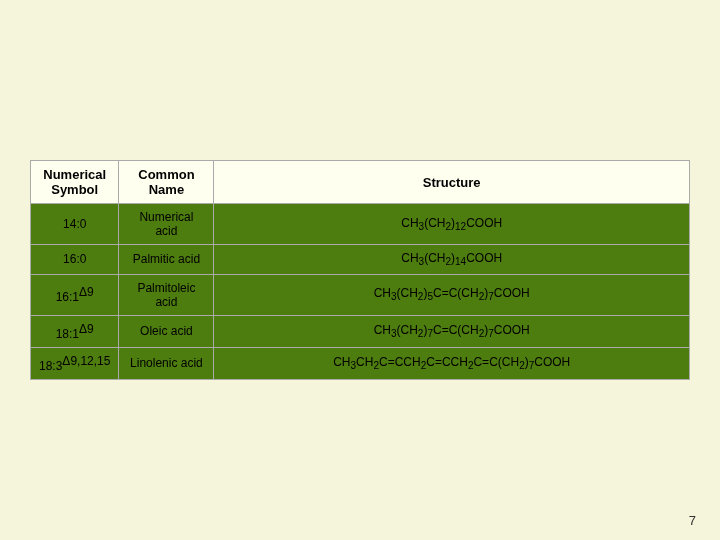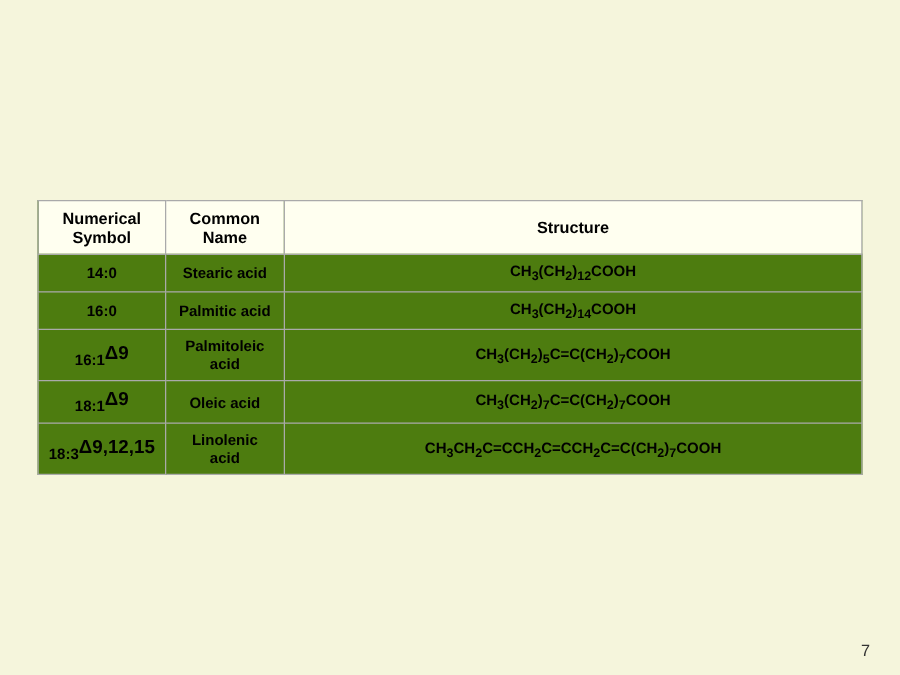--- a/index.html
+++ b/index.html
@@ -36,21 +36,20 @@
     }
 
     th {
       background-color: #fffff0;
       font-weight: bold;
       font-size: 13px;
     }
 
     td {
       font-size: 12px;
-      font-weight: bold;
     }
 
     .col-numerical {
       width: 80px;
     }
 
     .col-common {
       width: 95px;
     }
 
@@ -60,39 +59,39 @@
 
     .page-number {
       position: absolute;
       bottom: 12px;
       right: 24px;
       font-size: 13px;
       color: #333;
     }
 
     sup {
-      font-size: 15px;
+      font-size: 12px;
     }
   </style>
 </head>
 <body>
 
 <div class="page-container">
   <table>
     <thead>
       <tr>
         <th class="col-numerical">Numerical Symbol</th>
         <th class="col-common">Common Name</th>
         <th class="col-structure">Structure</th>
       </tr>
     </thead>
     <tbody id="table-body">
     <tr>
           <td>14:0</td>
-          <td>Stearic acid</td>
+          <td>Numerical acid</td>
           <td>CH<sub>3</sub>(CH<sub>2</sub>)<sub>12</sub>COOH</td>
         </tr>
         <tr>
           <td>16:0</td>
           <td>Palmitic acid</td>
           <td>CH<sub>3</sub>(CH<sub>2</sub>)<sub>14</sub>COOH</td>
         </tr>
         <tr>
           <td>16:1<sup>Δ9</sup></td>
           <td>Palmitoleic acid</td>

